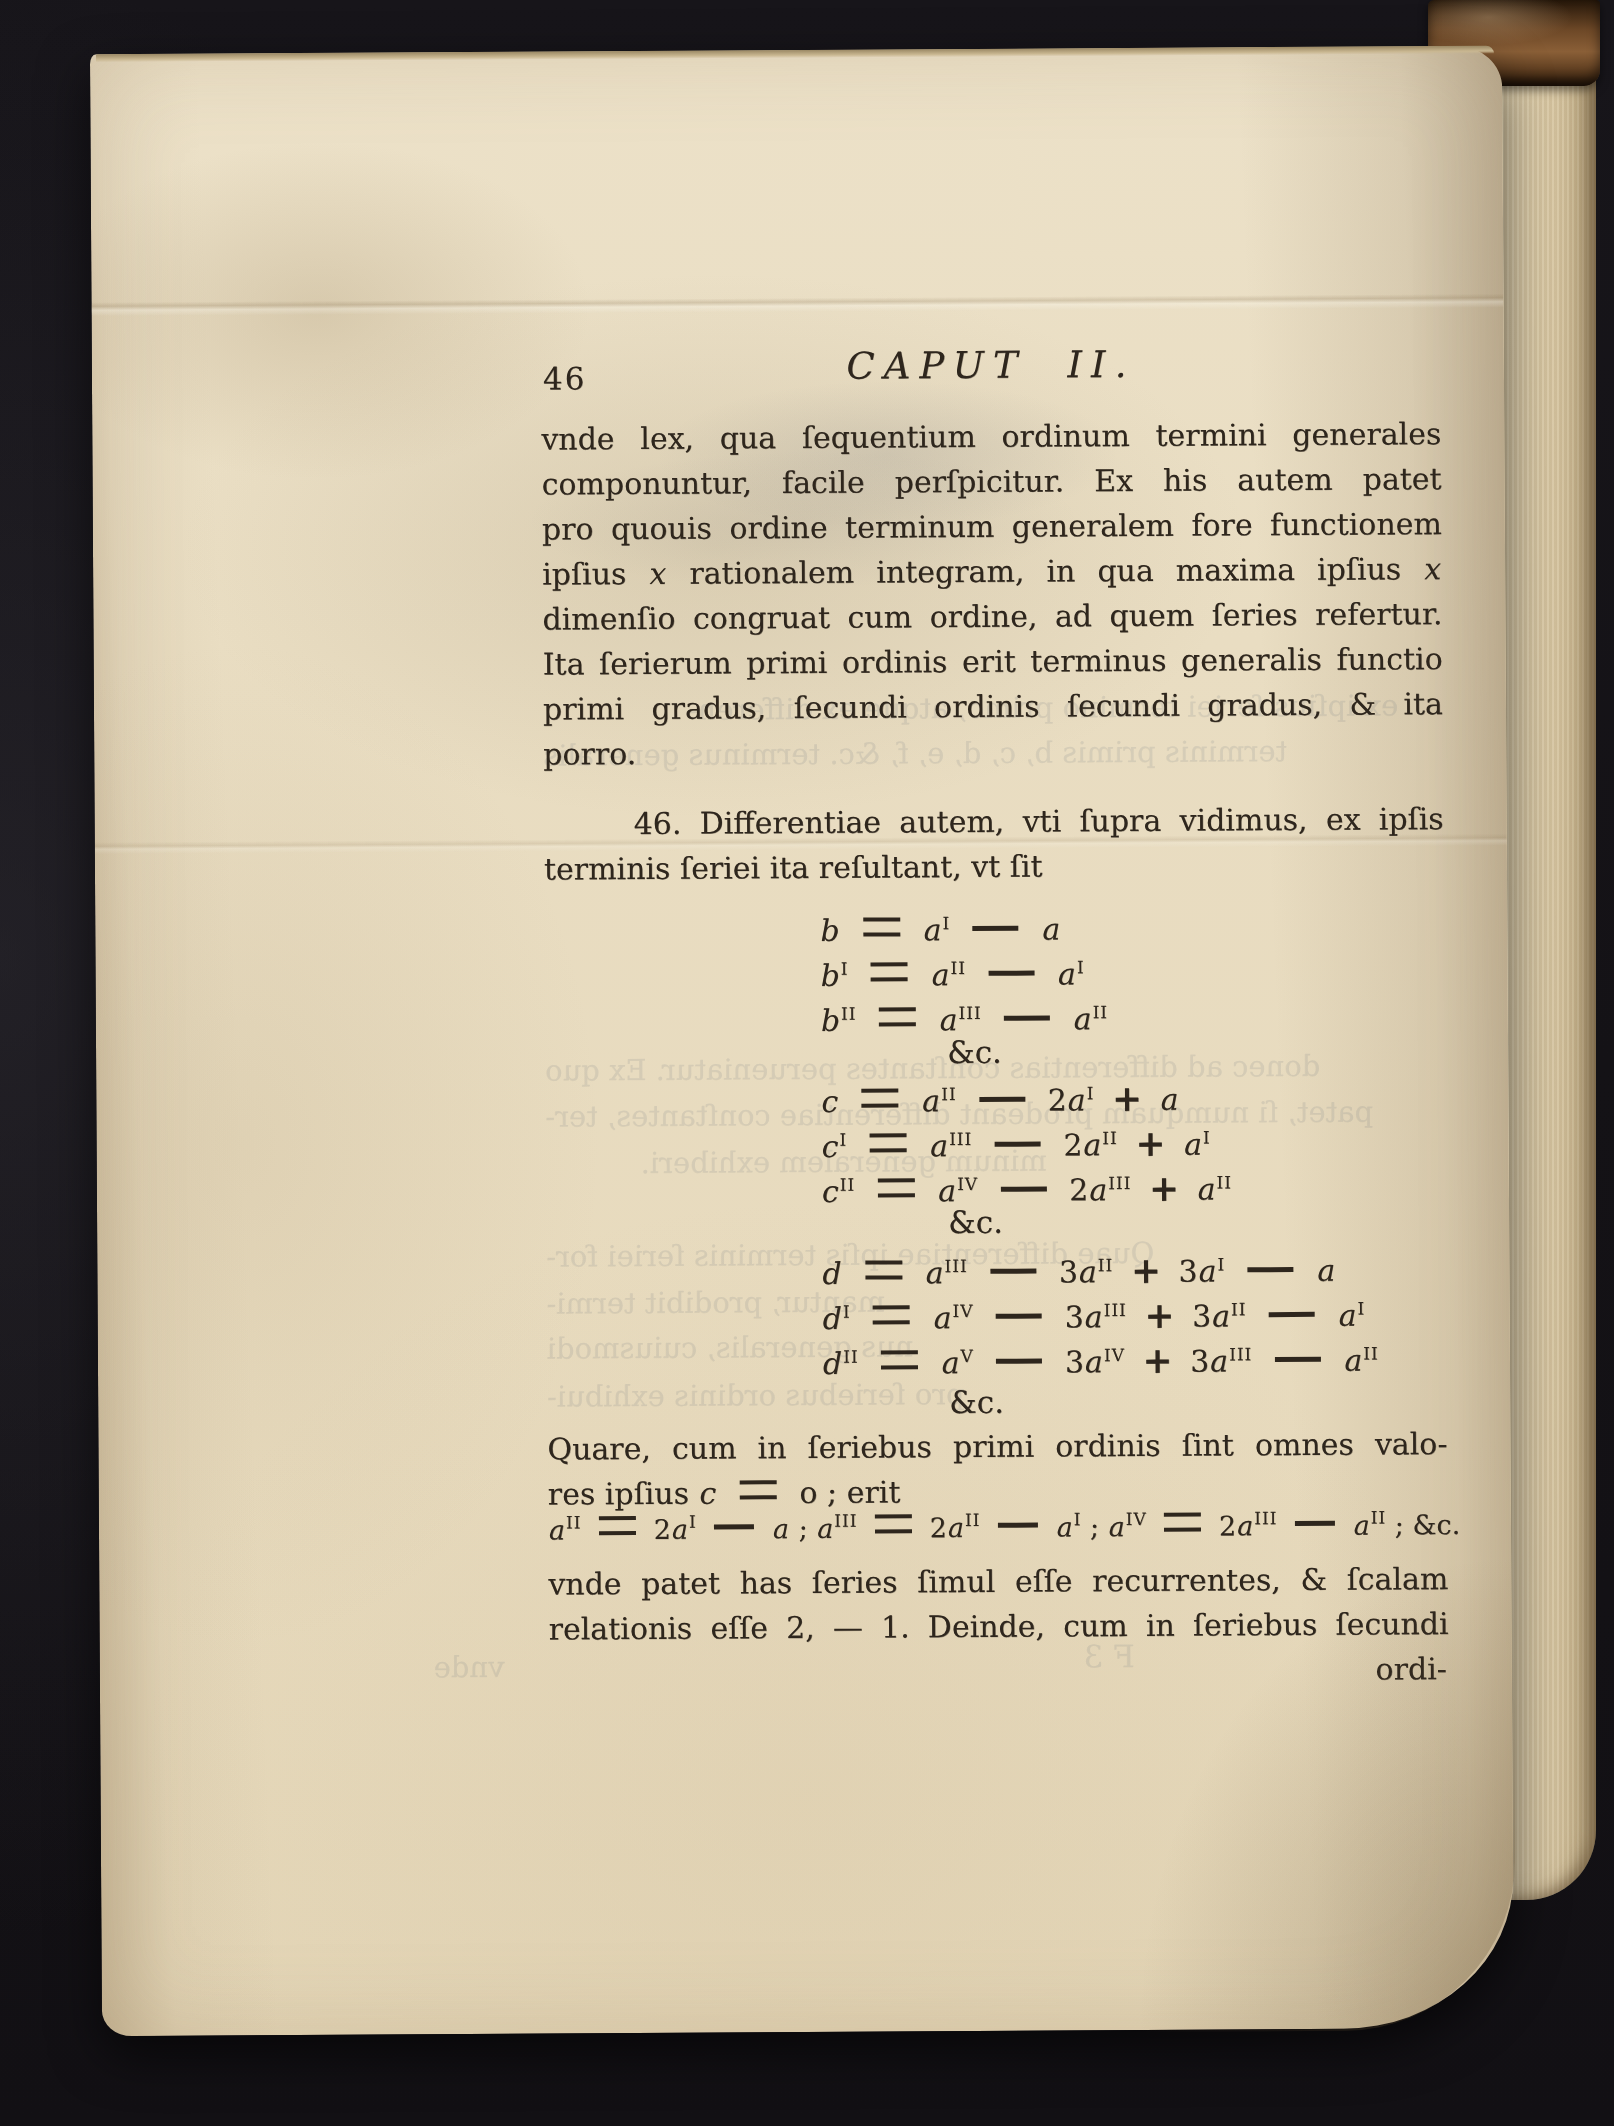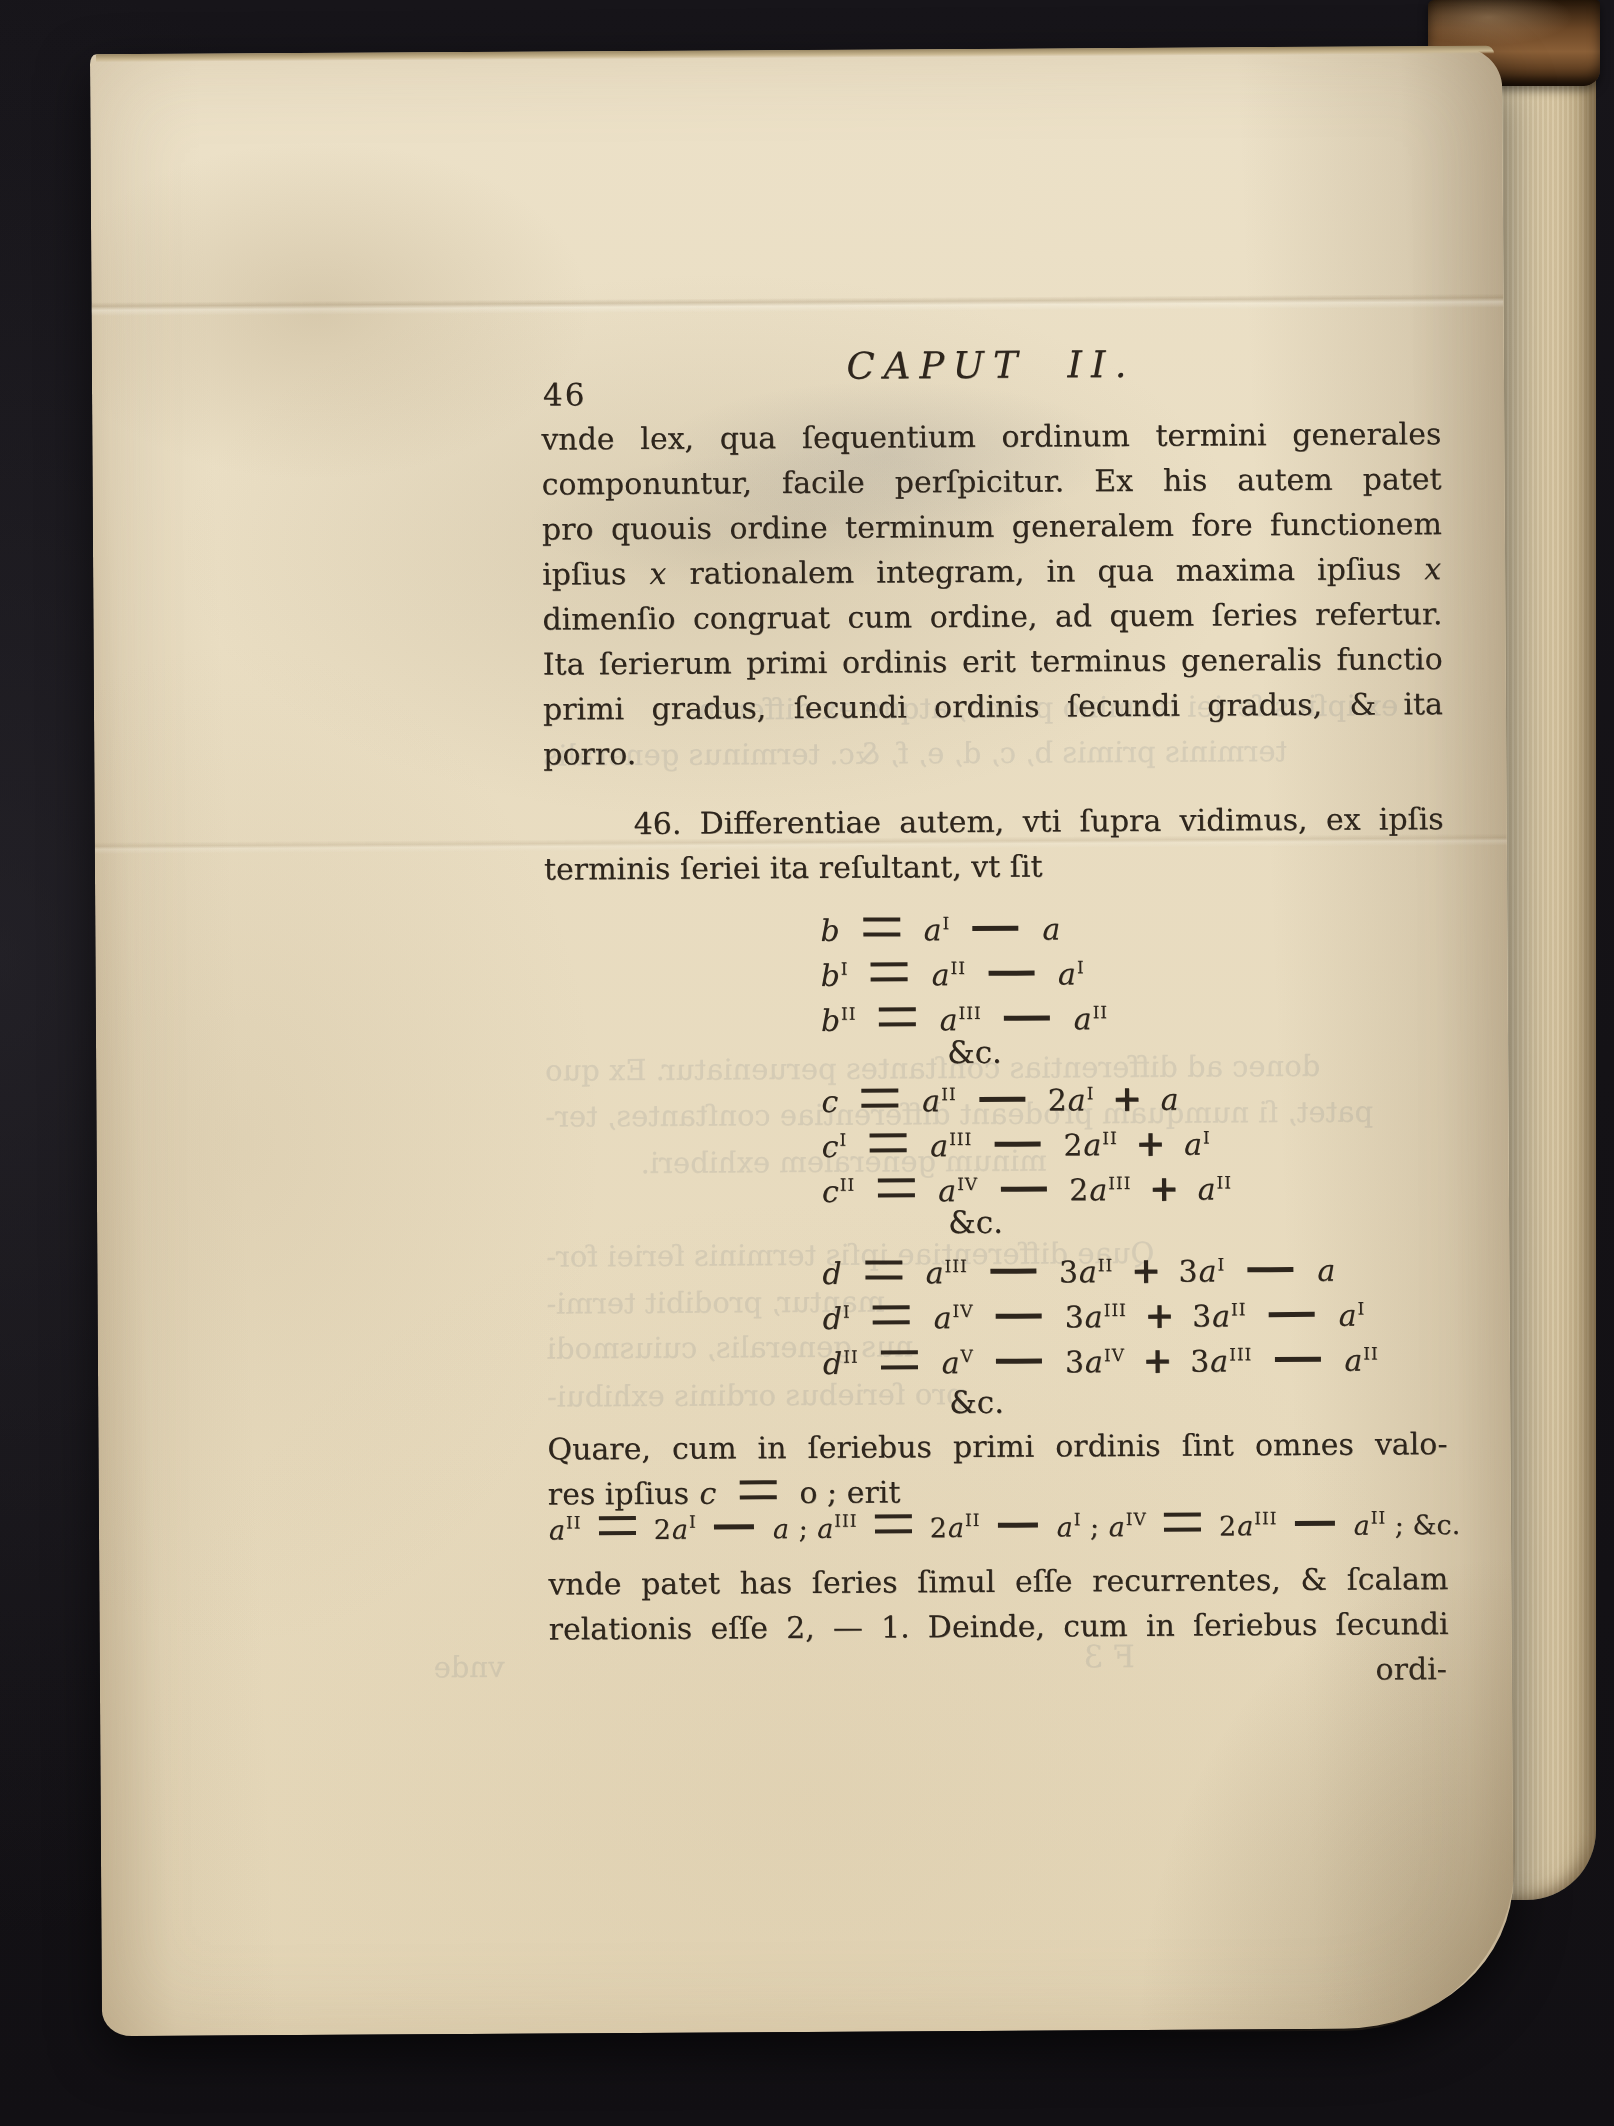--- a/index.html
+++ b/index.html
@@ -65,21 +65,21 @@
     position:absolute;left:430px;top:400px;width:560px;height:140px;pointer-events:none;
     background:radial-gradient(ellipse at 50% 50%, rgba(95,98,105,.10), transparent 70%);
   }
   
   .content{
     position:absolute;left:449px;top:0;width:900px;height:1982px;
     color:#2e261d;
     text-shadow:0.4px 0.4px 0.5px rgba(46,38,29,.45);
   }
   .header-row{position:absolute;top:295px;left:0;width:100%;}
-  .page-num{position:absolute;left:2px;top:30px;font-size:31px;letter-spacing:2px;}
+  .page-num{position:absolute;left:2px;top:14px;font-size:31px;letter-spacing:2px;}
   .chapter-title{display:block;text-align:center;font-style:italic;font-size:37px;letter-spacing:9px;word-spacing:20px;}
   .body-par{position:absolute;left:0;width:100%;font-size:30px;}
   .body-par .tline{height:45px;line-height:45px;}
   .body-par .tline.just{text-align:justify;text-align-last:justify;}
   .par-1{top:365px;}
   .par-46{top:750px;}
   .par-46 .tline:first-child{text-indent:90px;}
   .par-quare{top:1375px;}
   .par-vnde{top:1510px;}
   .eq-block{position:absolute;left:275px;font-size:30px;}

